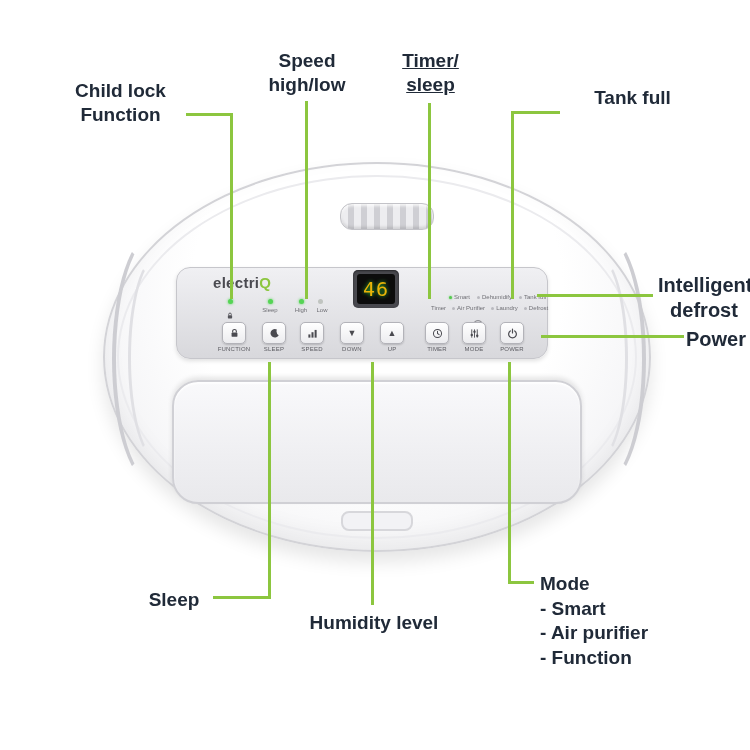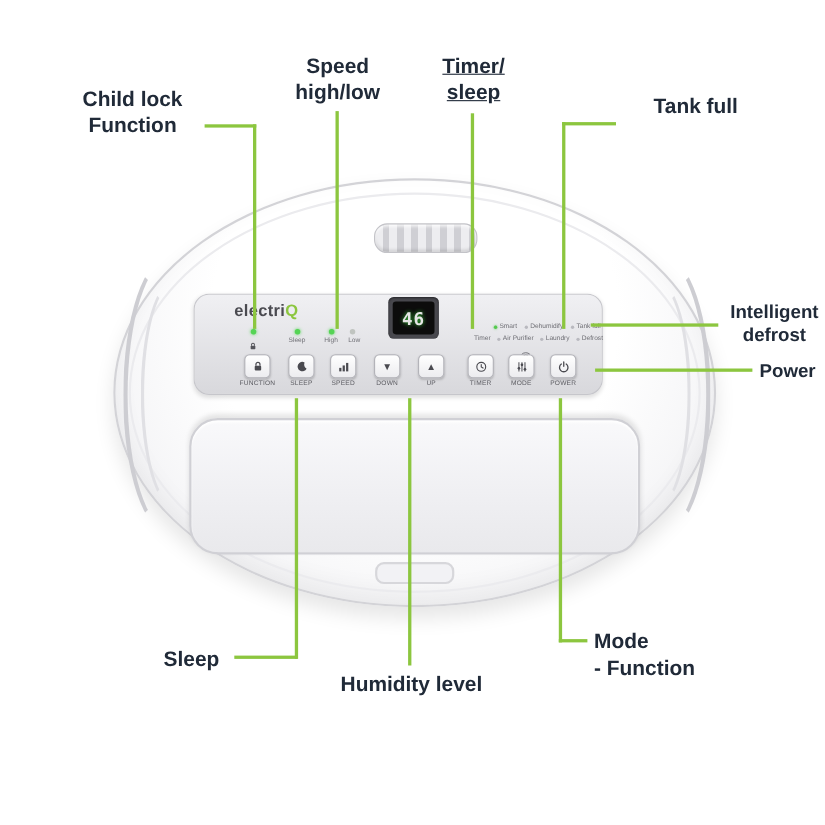--- a/index.html
+++ b/index.html
@@ -2,21 +2,21 @@
 <html><head>
 <meta charset="utf-8">
 <style>
   html,body{margin:0;padding:0;background:#fff;}
   .stage{position:relative;width:750px;height:750px;background:#ffffff;overflow:hidden;
          font-family:"Liberation Sans",sans-serif;}
 
   
   .ann{position:absolute;color:#202a38;font-weight:bold;line-height:1.24;text-align:center;}
   .ann.big{font-size:19px;}
-  .ann.small{font-size:17px;}
+  .ann.small{font-size:20px;}
   .ann.left{text-align:left;}
 
   
   .gline{position:absolute;background:#8cc63f;z-index:40;}
 
   
   .device{position:absolute;left:103px;top:162px;width:544px;height:386px;border-radius:50%;
           background:radial-gradient(ellipse at 50% 32%, #ffffff 48%, #f4f4f6 76%, #e3e3e7 100%);
           border:2px solid #d3d3d7;
           box-shadow:0 10px 18px rgba(0,0,0,.10), inset 0 -10px 22px rgba(0,0,0,.05);}
@@ -40,21 +40,21 @@
 
   
   .panel{position:absolute;left:176px;top:267px;width:370px;height:90px;border-radius:14px;
          background:linear-gradient(180deg,#f0f0f3,#d8d8dc);
          border:1px solid #c6c6cb;box-shadow:0 2px 4px rgba(0,0,0,.12);z-index:10;}
   .logo{position:absolute;left:36px;top:6px;font-size:15px;font-weight:bold;color:#4a4a50;letter-spacing:.3px;}
   .logo .q{color:#8cc63f;}
   .display{position:absolute;left:176px;top:2px;width:46px;height:38px;background:#48484e;border-radius:5px;
            display:flex;align-items:center;justify-content:center;box-shadow:inset 0 1px 2px rgba(0,0,0,.5);}
   .screen{width:38px;height:30px;background:#0c0c0c;border-radius:3px;display:flex;align-items:center;justify-content:center;}
-  .digits{font-family:"DejaVu Sans Mono",monospace;font-size:16px;font-weight:bold;color:#e5e5e5;
+  .digits{font-family:"DejaVu Sans Mono",monospace;font-size:20px;font-weight:normal;color:#eab308;
           text-shadow:0 0 4px rgba(61,224,61,.85);letter-spacing:1px;}
   .led{position:absolute;width:5px;height:5px;border-radius:50%;background:#55d455;box-shadow:0 0 3px #55d455;}
   .led.dim{background:#c0c4c0;box-shadow:none;}
   .tinylabel{position:absolute;font-size:6px;color:#6f6f75;white-space:nowrap;text-align:center;}
 
   .pbtn{position:absolute;width:34px;top:54px;text-align:center;cursor:pointer;}
   .key{width:22px;height:20px;margin:0 auto;background:linear-gradient(180deg,#ffffff,#ececef);
        border:1px solid #b3b3b9;border-radius:5px;display:flex;align-items:center;justify-content:center;
        box-shadow:0 1px 2px rgba(0,0,0,.18);color:#4a4a50;}
   .key svg{display:block;}
@@ -256,16 +256,18 @@
     <div>Power</div>
   </div>
   <div class="ann big" style="left:138px;top:588px;width:72px;">
     <div>Sleep</div>
   </div>
   <div class="ann big" style="left:288px;top:611px;width:172px;">
     <div>Humidity level</div>
   </div>
   <div class="ann big left" style="left:540px;top:572px;width:170px;line-height:1.3;">
     <div>Mode</div>
+    <div>- Smart</div>
+    <div>- Air purifier</div>
     <div>- Function</div>
   </div>
 
 </div>
 
 </body></html>

